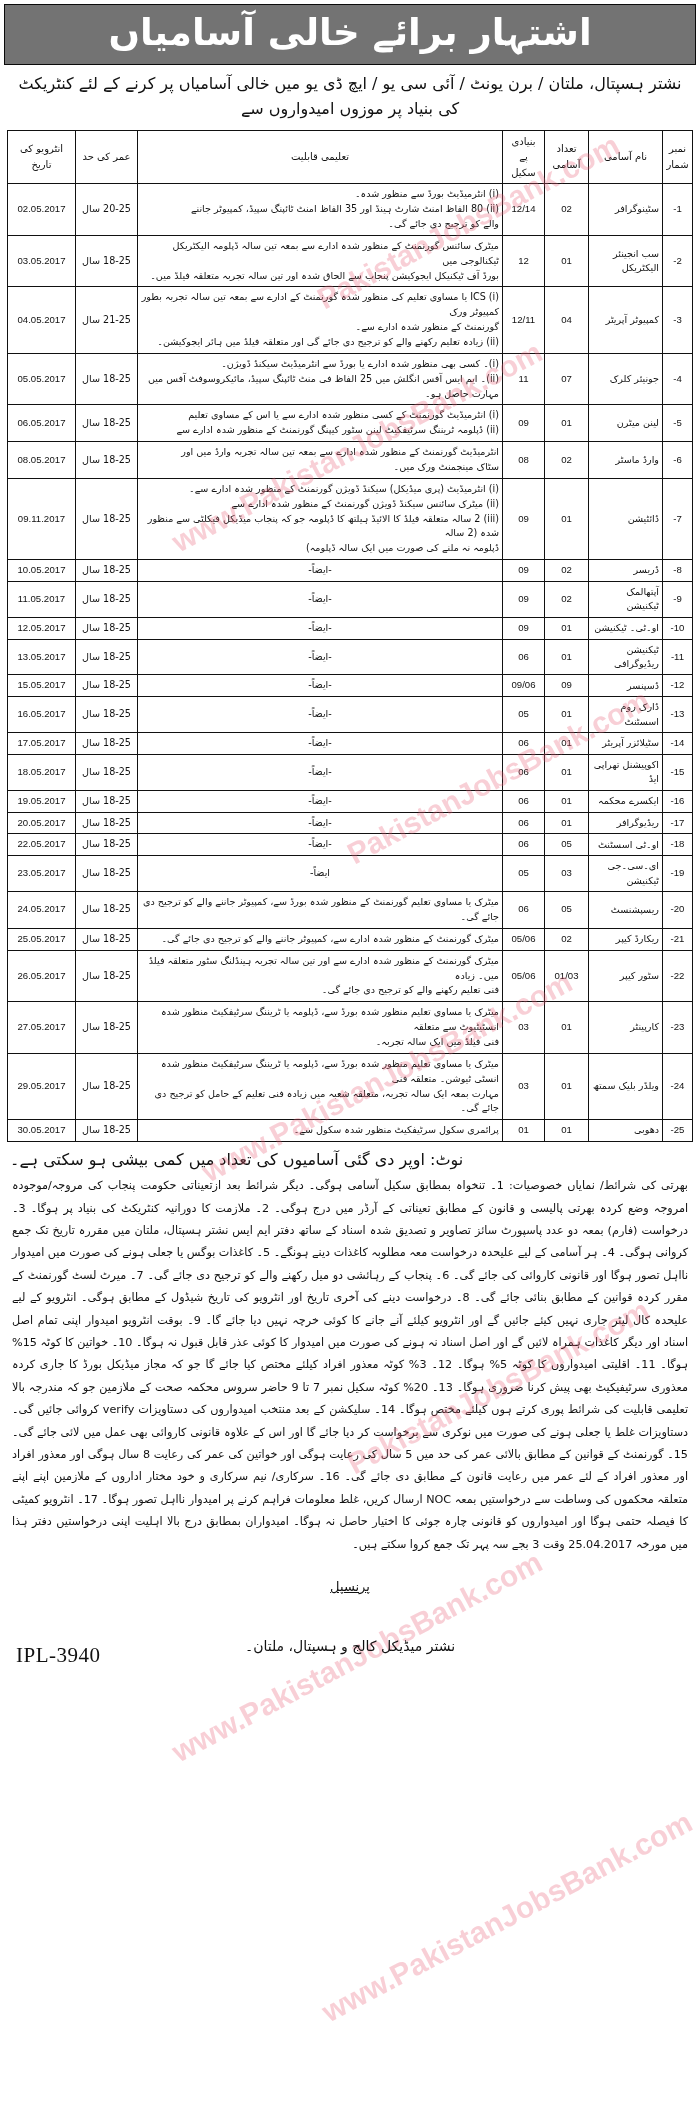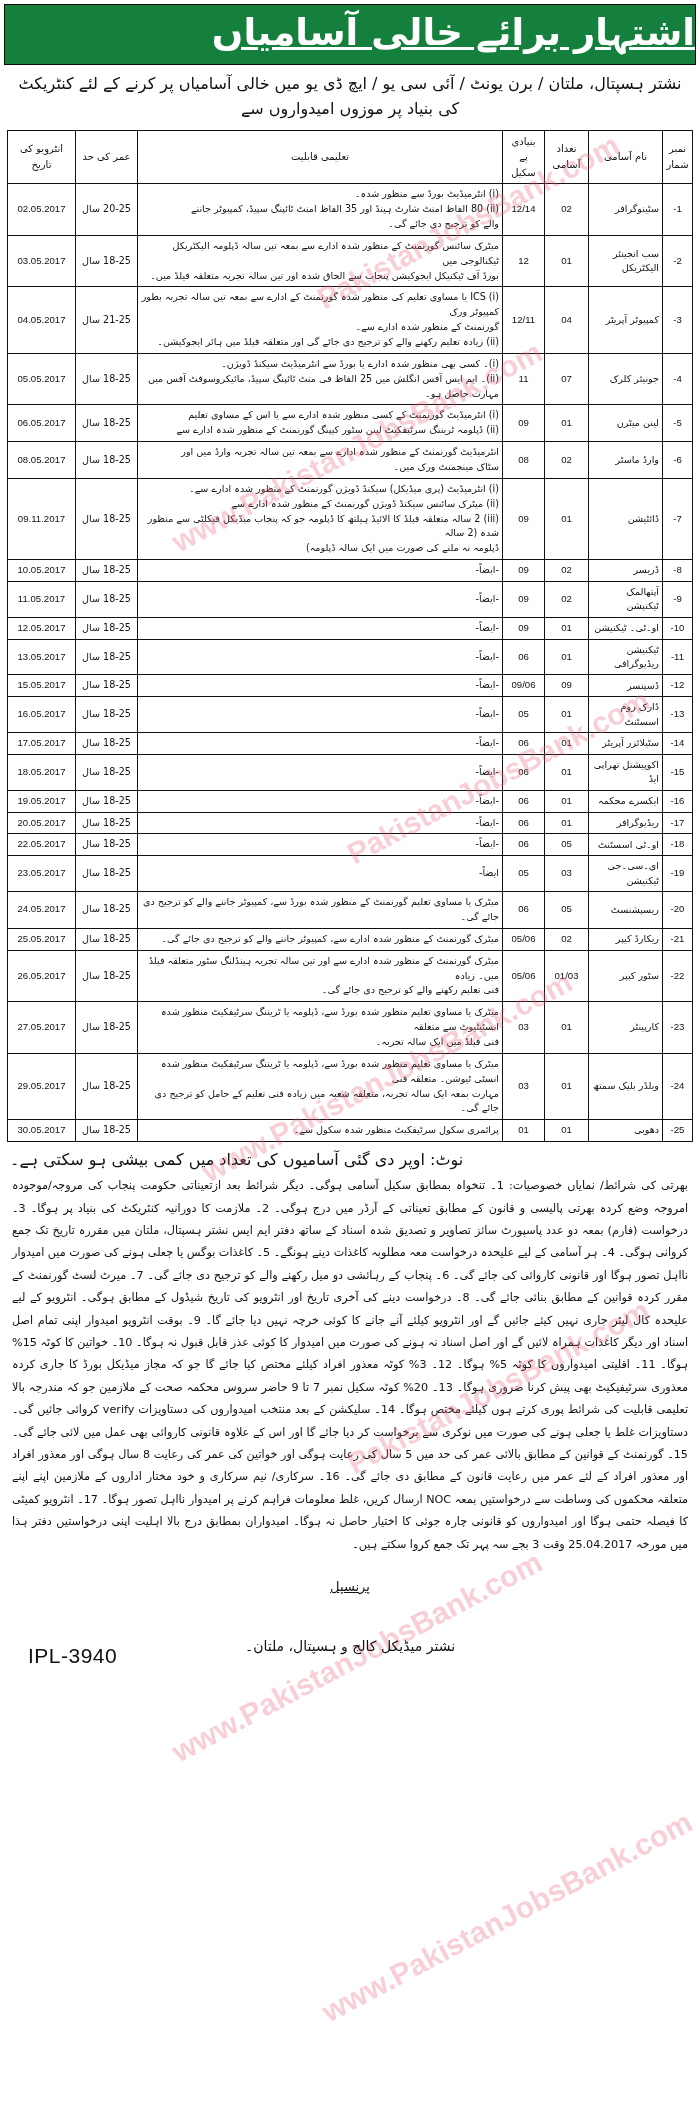--- a/index.html
+++ b/index.html
@@ -20,26 +20,26 @@
     width: 700px;
     min-height: 2125px;
     position: relative;
     padding: 0;
     background: #fff;
     overflow: hidden;
   }
 
   
   .banner {
-    background: #15803d;
+    background: #737373;
     color: #ffffff;
+    text-align: center;
     padding: 7px 0 9px 0;
     margin: 4px 4px 0 4px;
     border: 1px solid #0a0a0a;
-    text-decoration: underline;
   }
   .banner-title {
     font-size: 37px;
     font-weight: bold;
     letter-spacing: 1px;
     line-height: 1.15;
     direction: rtl;
   }
 
   .intro-wrap {
@@ -86,21 +86,21 @@
   .col-count { width: 44px;  text-align: center; }
   .col-scale { width: 42px;  text-align: center; }
   .col-qual  { width: auto;  text-align: right; }
   .col-age   { width: 62px;  text-align: center; }
   .col-date  { width: 68px;  text-align: center; }
 
   td.num, th.num { font-family: "Liberation Sans", sans-serif; }
   td.col-qual { padding-right: 6px; padding-left: 6px; }
   td.qual-ditto { text-align: center; }
   .qual-item { display: block; text-align: right; }
-  .qual-center { }
+  .qual-center { text-align: center; }
 
   .post-name { display: block; line-height: 1.5; }
 
   
   .note-line {
     margin: 8px 10px 4px 10px;
     text-align: left;
     font-size: 16px;
     direction: rtl;
   }
@@ -125,23 +125,23 @@
   }
   .sign-block {
     text-align: center;
     padding-top: 6px;
     line-height: 2.0;
   }
   .sign-title { font-size: 13px; display: block; text-decoration: underline; }
   .sign-org   { font-size: 14px; display: block; margin-top: 32px; }
   .ipl {
     position: absolute;
-    left: 20px;
+    left: 8px;
     bottom: -4px;
-    font-family: Liberation Sans, sans-serif;
+    font-family: Liberation Serif, serif;
     font-size: 21px;
     letter-spacing: 0.5px;
     direction: ltr;
   }
 
   
   .wm {
     position: absolute;
     color: rgba(232, 96, 120, 0.30);
     font-family: "Liberation Sans", sans-serif;

